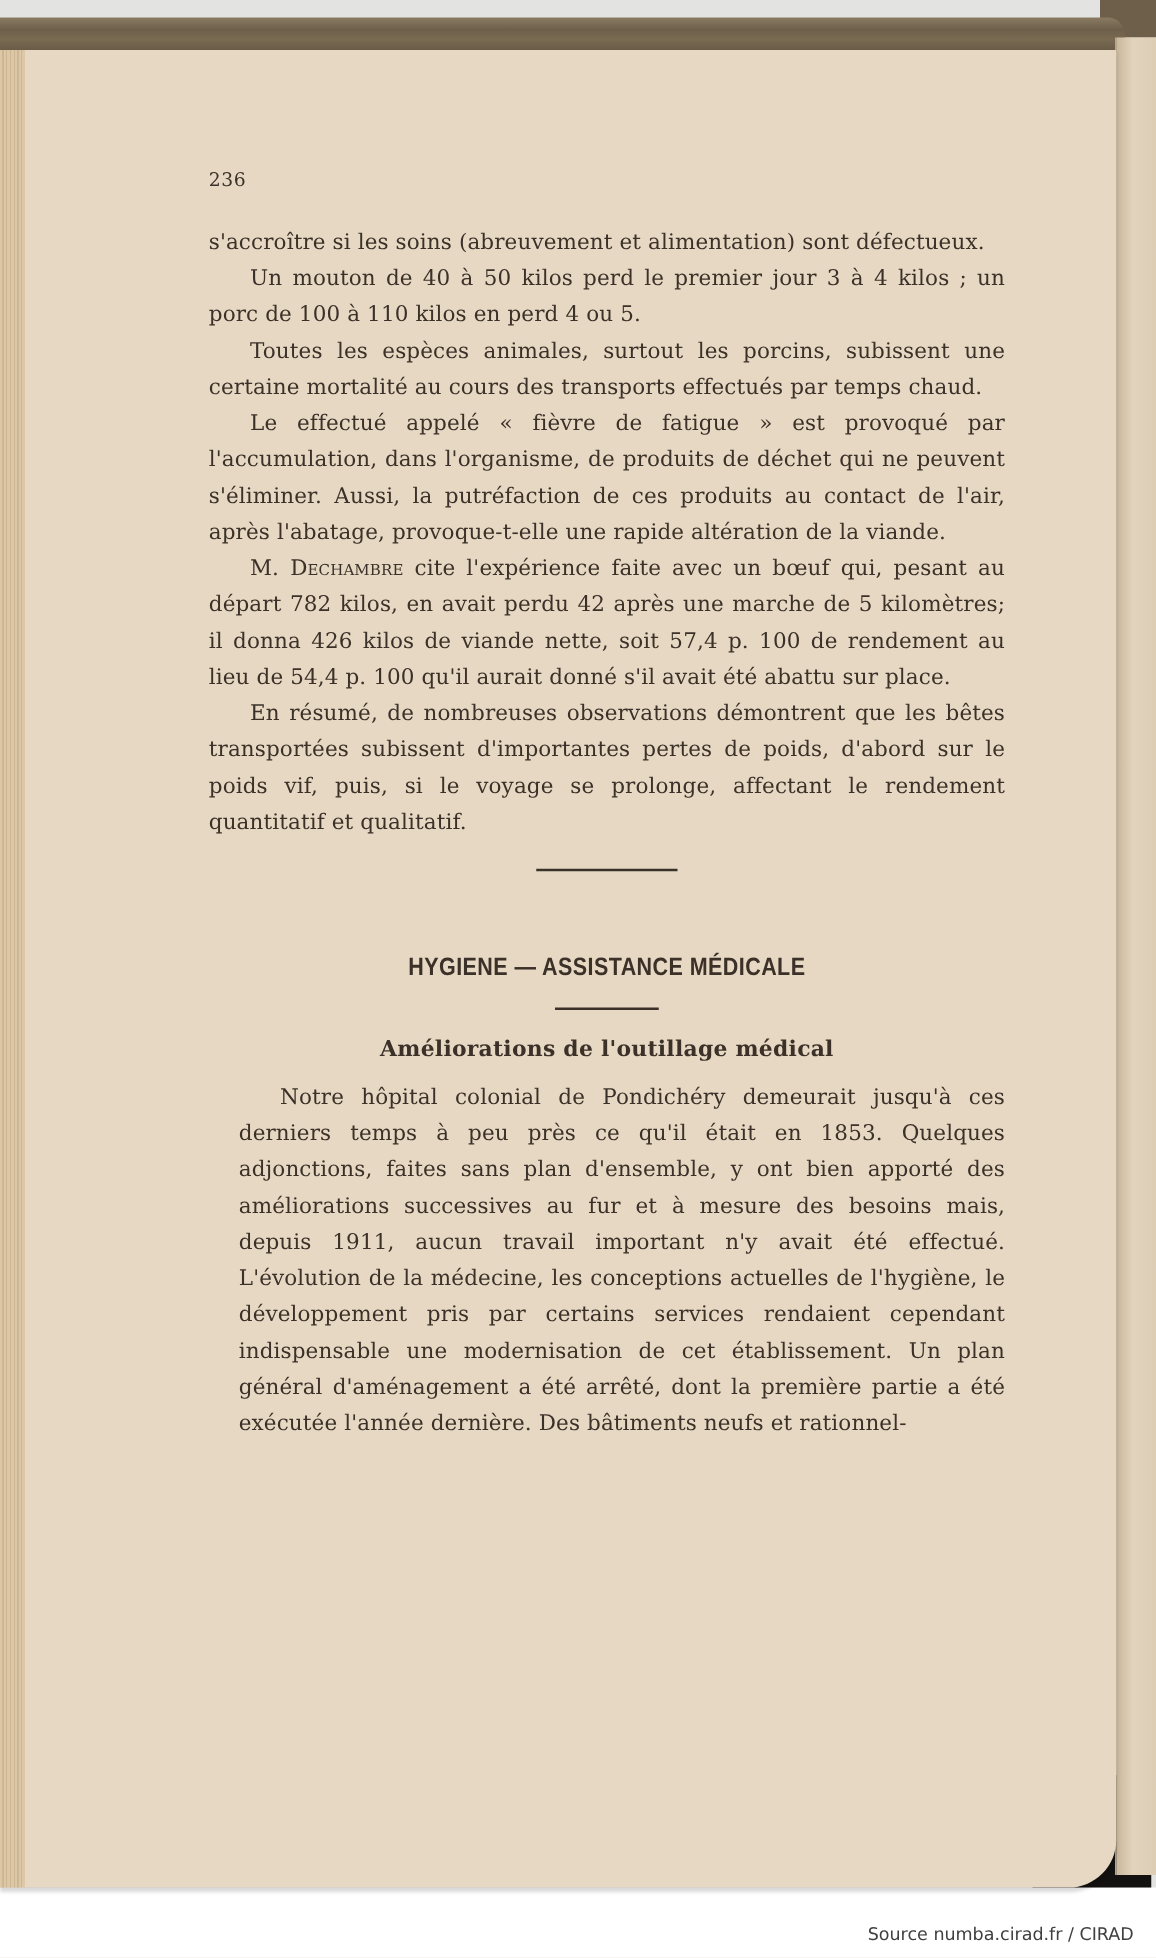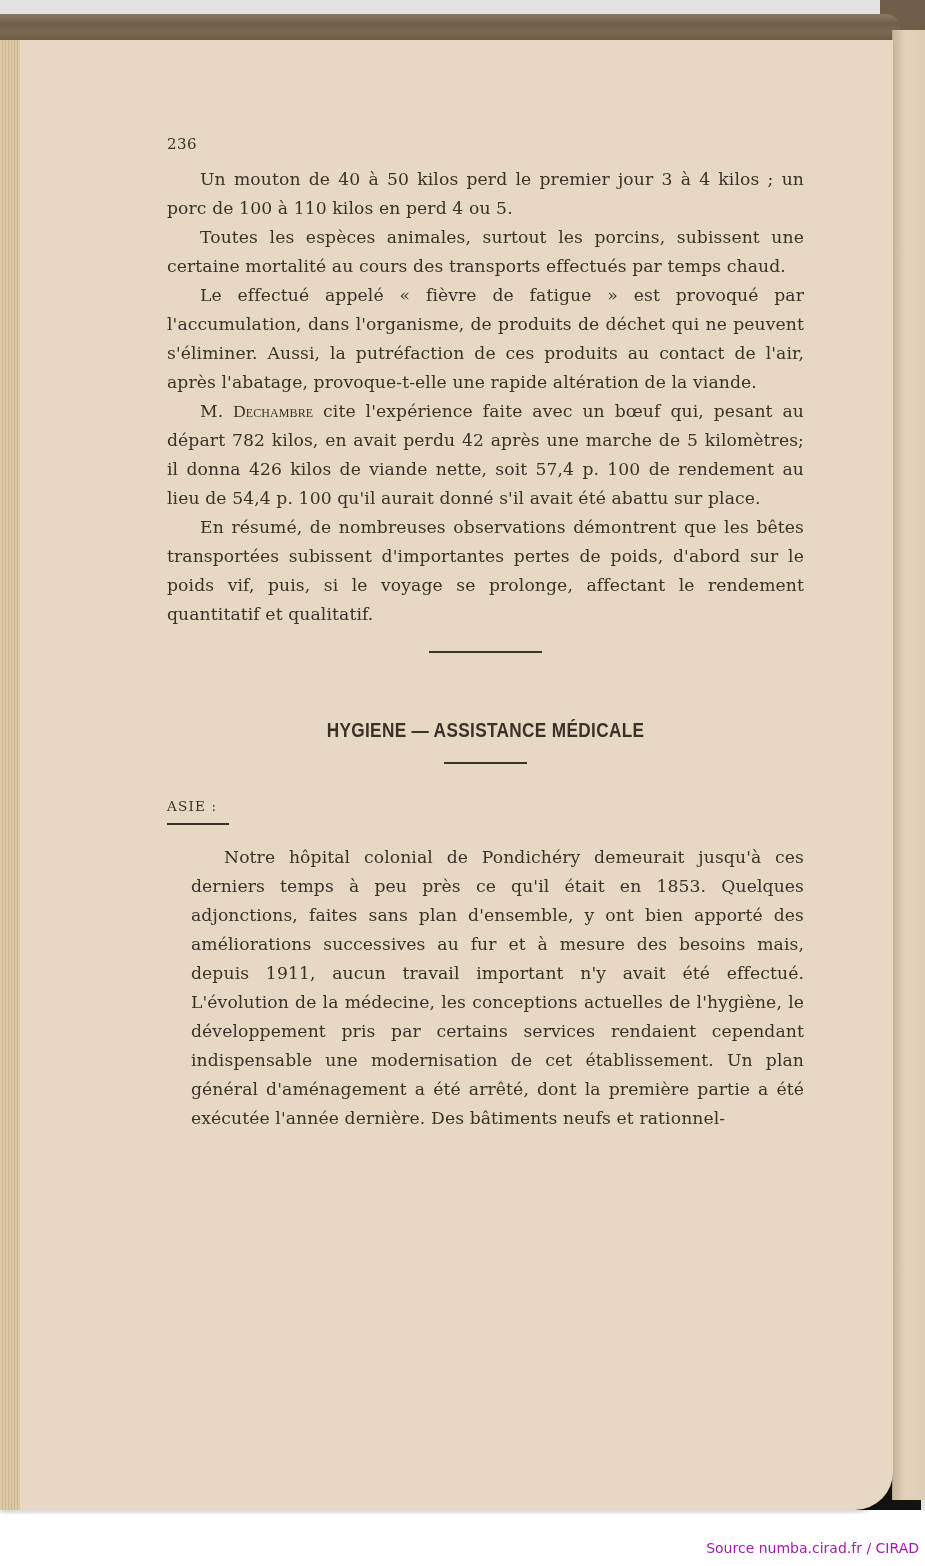--- a/index.html
+++ b/index.html
@@ -88,21 +88,21 @@
     }
     .para {
       font-size: 17.2px;
       line-height: 29px;
       text-align: justify;
       margin: 0;
       letter-spacing: 0.1px;
     }
     .para.indent { text-indent: 33px; }
     .first-para { margin-top: 15px; }
-    .small-caps { font-variant: small-caps; font-family: Liberation Serif, serif; }
+    .small-caps { font-variant: small-caps; }
     .rule {
       height: 2px;
       background: #3b3128;
       margin: 0 auto;
     }
     .rule-1 { width: 113px; margin-top: 22px; }
     .section-heading {
       font-family: "Liberation Sans", "DejaVu Sans", sans-serif;
       font-weight: bold;
       font-size: 20px;
@@ -128,59 +128,57 @@
       font-weight: bold;
       font-size: 17.5px;
       line-height: 29px;
       text-align: center;
       margin-top: 18px;
       letter-spacing: 0.2px;
     }
     .article-body { margin-top: 9px; margin-left: 24px; }
     .source-caption {
       position: absolute;
-      right: 6px;
+      right: 18px;
       top: 1540px;
       font-family: "DejaVu Sans", "Liberation Sans", sans-serif;
       font-size: 14px;
-      color: #a21caf;
+      color: #404040;
     }
   </style>
 </head>
 <body>
 
 <div class="scan-bg"></div>
 <div class="book-top-right"></div>
 <div class="book-top-edge"></div>
 <div class="black-spine"></div>
 <div class="right-page-edge"></div>
 <div class="page"></div>
 <div class="page-left-stack"></div>
 
 <div class="text-block">
   <div class="running-head">
     <span class="page-number">236</span>
   </div>
 
+  <p class="para first-para">s'accroître si les soins (abreuvement et alimentation) sont défectueux.</p>
   <p class="para indent">Un mouton de 40 à 50 kilos perd le premier jour 3 à 4 kilos ; un porc de 100 à 110 kilos en perd 4 ou 5.</p>
   <p class="para indent">Toutes les espèces animales, surtout les porcins, subissent une certaine mortalité au cours des transports effectués par temps chaud.</p>
   <p class="para indent">Le effectué appelé « fièvre de fatigue » est provoqué par l'accumulation, dans l'organisme, de produits de déchet qui ne peuvent s'éliminer. Aussi, la putréfaction de ces produits au contact de l'air, après l'abatage, provoque-t-elle une rapide altération de la viande.</p>
   <p class="para indent"><span>M. </span><span class="small-caps">Dechambre</span><span> cite l'expérience faite avec un bœuf qui, pesant au départ 782 kilos, en avait perdu 42 après une marche de 5 kilomètres; il donna 426 kilos de viande nette, soit 57,4 p. 100 de rendement au lieu de 54,4 p. 100 qu'il aurait donné s'il avait été abattu sur place.</span></p>
   <p class="para indent">En résumé, de nombreuses observations démontrent que les bêtes transportées subissent d'importantes pertes de poids, d'abord sur le poids vif, puis, si le voyage se prolonge, affectant le rendement quantitatif et qualitatif.</p>
 
   <div class="rule rule-1"></div>
 
   <div class="section-heading">HYGIENE — ASSISTANCE MÉDICALE</div>
 
   <div class="rule rule-2"></div>
 
-  <div>
-    <span class="region-label">ASIE :</span>
-    <div class="rule rule-3"></div>
-  </div>
 
   <div class="article-title">
+    <div>Améliorations de l'outillage médical</div>
   </div>
 
   <p class="para indent article-body">Notre hôpital colonial de Pondichéry demeurait jusqu'à ces derniers temps à peu près ce qu'il était en 1853. Quelques adjonctions, faites sans plan d'ensemble, y ont bien apporté des améliorations successives au fur et à mesure des besoins mais, depuis 1911, aucun travail important n'y avait été effectué. L'évolution de la médecine, les conceptions actuelles de l'hygiène, le développement pris par certains services rendaient cependant indispensable une modernisation de cet établissement. Un plan général d'aménagement a été arrêté, dont la première partie a été exécutée l'année dernière. Des bâtiments neufs et rationnel-</p>
 </div>
 
 <div class="source-caption">Source numba.cirad.fr / CIRAD</div>
 
 </body></html>

